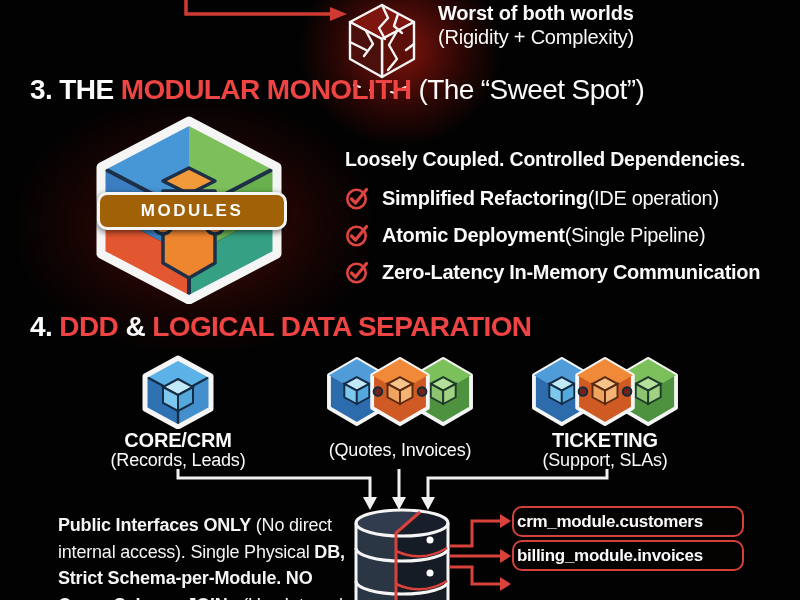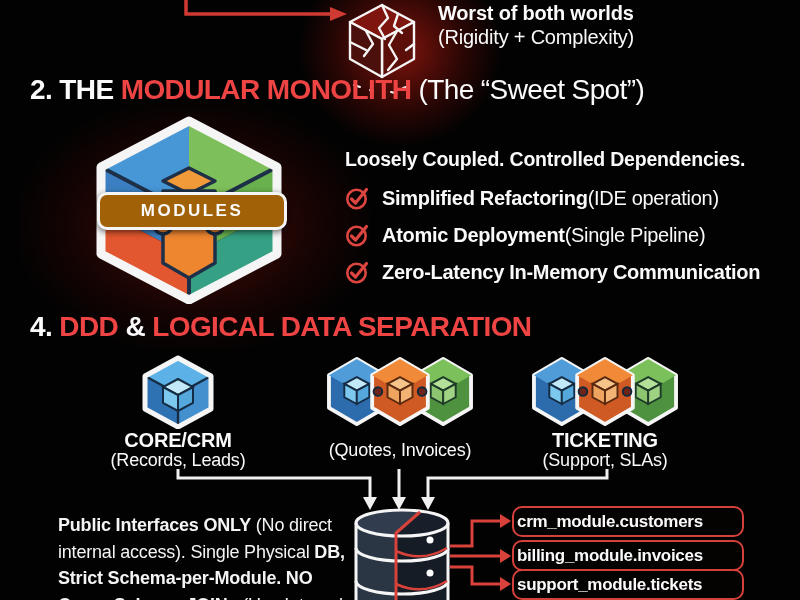--- a/index.html
+++ b/index.html
@@ -68,21 +68,21 @@
         <path d="M34,90 l3,1"></path>
           <path d="M55,92 l4,1"></path>
       </g>
     </svg>
   </div>
 
   <div class="abs cap-bold">Worst of both worlds</div>
   <div class="abs cap-sub">(Rigidity + Complexity)</div>
 
   <div id="heading3" class="abs heading">
-    <span>2. THE </span><span class="hl-red">MODULAR MONOLITH</span><span class="h-normal"> (The “Sweet Spot”)</span>
+    <span>3. THE </span><span class="hl-red">MODULAR MONOLITH</span><span class="h-normal"> (The “Sweet Spot”)</span>
   </div>
 
   <div class="abs" style="left:74px;top:112px;width:230px;height:192px;">
     <svg width="230" height="192" viewBox="0 0 230 192">
 
       <polygon points="115,9 27,55 115,101" fill="#4796d6"></polygon>
       <polygon points="115,9 203,55 115,101" fill="#7dbf5a"></polygon>
       <polygon points="27,55 115,101 115,144 27,98" fill="#3b7fc2"></polygon>
       <polygon points="27,98 115,144 115,188 27,142" fill="#e2572f"></polygon>
       <polygon points="203,55 115,101 115,144 203,98" fill="#68b14e"></polygon>
@@ -242,23 +242,20 @@
   <div id="db-note" class="abs">
     <b>Public Interfaces ONLY</b><span> (No direct internal access). Single Physical </span><b>DB, Strict Schema-per-Module. NO Cross-Schema JOINs</b><span> (Use Internal APIs/Domain Events)</span>
   </div>
 
   <div class="abs schema-box" style="top:506px;">
       <span>crm_module.customers</span>
     </div>
   <div class="abs schema-box" style="top:540px;">
       <span>billing_module.invoices</span>
     </div>
-  <div class="abs schema-box" style="top:569px;">
-      <span>support_module.tickets</span>
-    </div>
 
   <svg class="abs" style="left:0;top:0;pointer-events:none;" width="800" height="600" viewBox="0 0 800 600">
 
     <polyline points="186,0 186,14 330,14" fill="none" stroke="#cf3a32" stroke-width="3.5"></polyline>
     <polygon points="330,7 330,21 347,14" fill="#cf3a32"></polygon>
 
     <g stroke="#f0f0f0" stroke-width="3" fill="none">
       <polyline points="178,469 178,478 370,478 370,497"></polyline>
       <polyline points="399,469 399,497"></polyline>
       <polyline points="607,469 607,478 428,478 428,497"></polyline>

